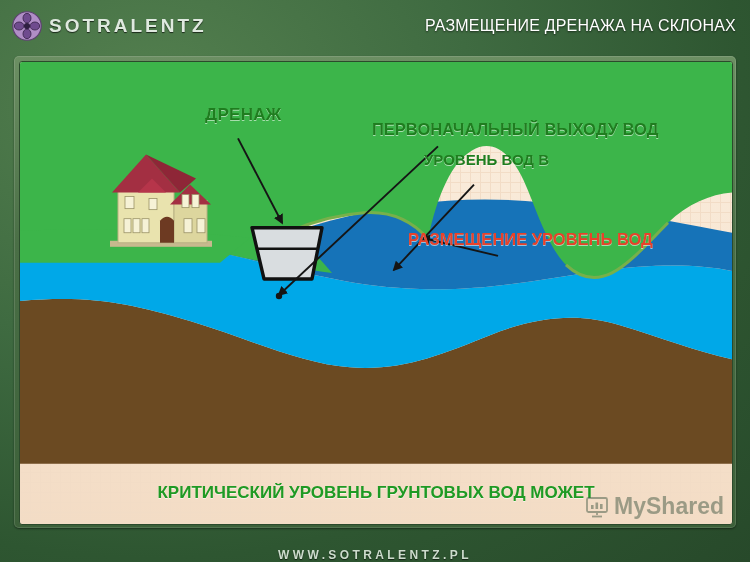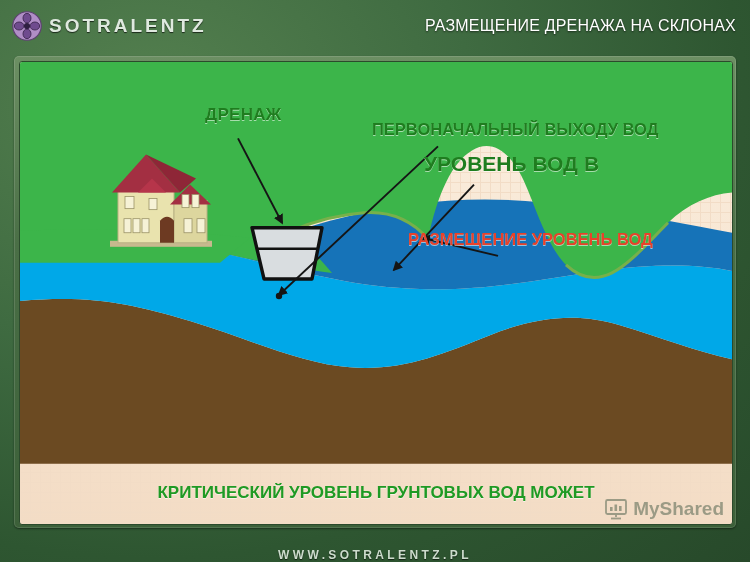--- a/index.html
+++ b/index.html
@@ -60,38 +60,38 @@
   
   .lbl{
     position:absolute;font-weight:bold;white-space:nowrap;
     font-family:"Liberation Sans","DejaVu Sans",sans-serif;
     line-height:1.12;
   }
   .lbl.green{color:#1f7d1f;text-shadow:0 1px 0 rgba(255,255,255,.55);}
   .lbl.red{color:#e8422a;text-shadow:0 1px 0 rgba(255,255,255,.55);}
   #lbl-drainage{left:185px;top:43px;font-size:17px;letter-spacing:.3px;}
   #lbl-initial{left:352px;top:58px;font-size:16.5px;}
-  #lbl-operational{left:404px;top:90px;font-size:21px;text-align:left;}
+  #lbl-operational{left:404px;top:90px;font-size:15px;text-align:left;}
   #lbl-critical{left:388px;top:168px;font-size:16.5px;}
   #caption{
     position:absolute;left:0;right:0;bottom:20px;
     text-align:center;color:#1f9a24;font-weight:bold;
     font-size:17px;line-height:1.32;
     text-shadow:0 1px 0 rgba(255,255,255,.6);
     font-family:"Liberation Sans","DejaVu Sans",sans-serif;
     margin-top:28px;
   }
   
   #watermark{
     position:absolute;right:8px;bottom:4px;
     display:flex;align-items:center;gap:5px;
     opacity:.52;
   }
   #watermark-text{
-    font-size:19px;font-weight:bold;color:#4b5f4b;
+    font-size:23px;font-weight:bold;color:#4b5f4b;
     font-family:"Liberation Sans","DejaVu Sans",sans-serif;
   }
   
   #footer{
     position:absolute;left:0;bottom:0;width:750px;height:34px;
     display:flex;align-items:flex-end;justify-content:center;
   }
   #footer-text{
     font-size:12px;font-weight:bold;letter-spacing:3.4px;
     color:#cddccd;text-shadow:0 1px 1px rgba(0,0,0,.6);

